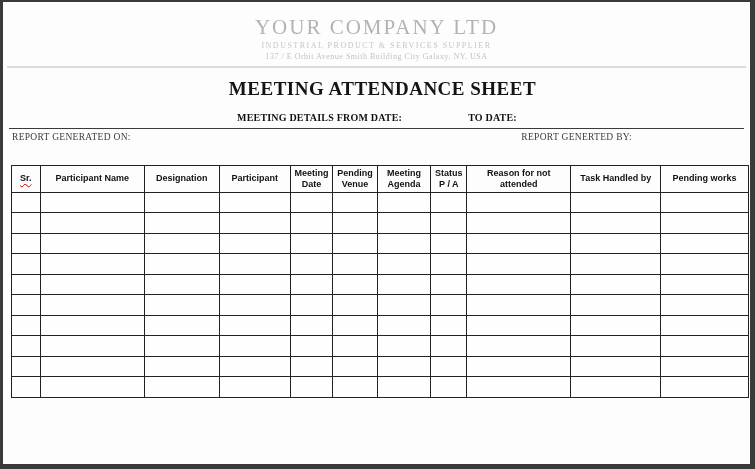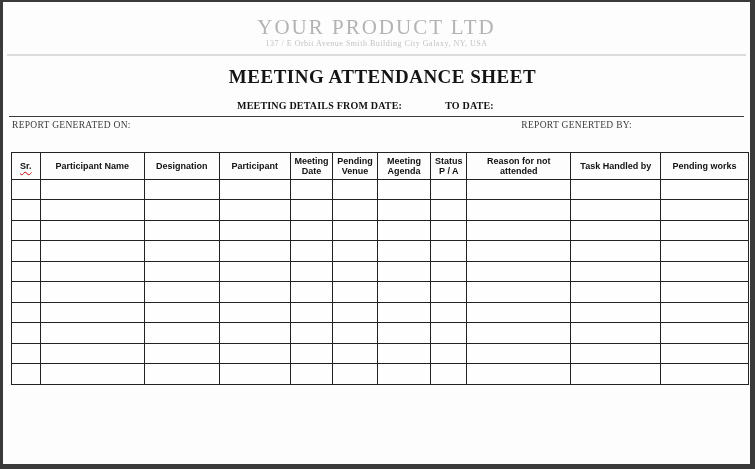--- a/index.html
+++ b/index.html
@@ -63,21 +63,21 @@
     letter-spacing: 0.5px;
     margin-top: 11px;
     line-height: 1.1;
     padding-left: 12px;
   }
   
   .details-row {
     display: flex;
     margin-top: 13px;
     margin-left: 234px;
-    gap: 43px;
+    gap: 66px;
     font-size: 10px;
     font-weight: bold;
     color: #111111;
     letter-spacing: 0.2px;
     line-height: 1;
   }
   .rule-black {
     height: 0;
     border-top: 1px solid #3a3a3a;
     margin: 5px 6px 0 6px;
@@ -127,21 +127,22 @@
     text-decoration-thickness: 1px;
     text-underline-offset: 2px;
   }
 </style>
 </head>
 <body>
 
 <div class="page">
 
   <div class="letterhead">
-    <div class="company-name">YOUR PRODUCT LTD</div>
+    <div class="company-name">YOUR COMPANY LTD</div>
+    <div class="company-tagline">INDUSTRIAL PRODUCT &amp; SERVICES SUPPLIER</div>
     <div class="company-address">137 / E Orbit Avenue Smith Building City Galaxy, NY, USA</div>
   </div>
 
   <div class="rule-gray"></div>
 
   <div class="doc-title">MEETING ATTENDANCE SHEET</div>
 
   <div class="details-row">
     <span>MEETING DETAILS FROM DATE:</span>
     <span>TO DATE:</span>

